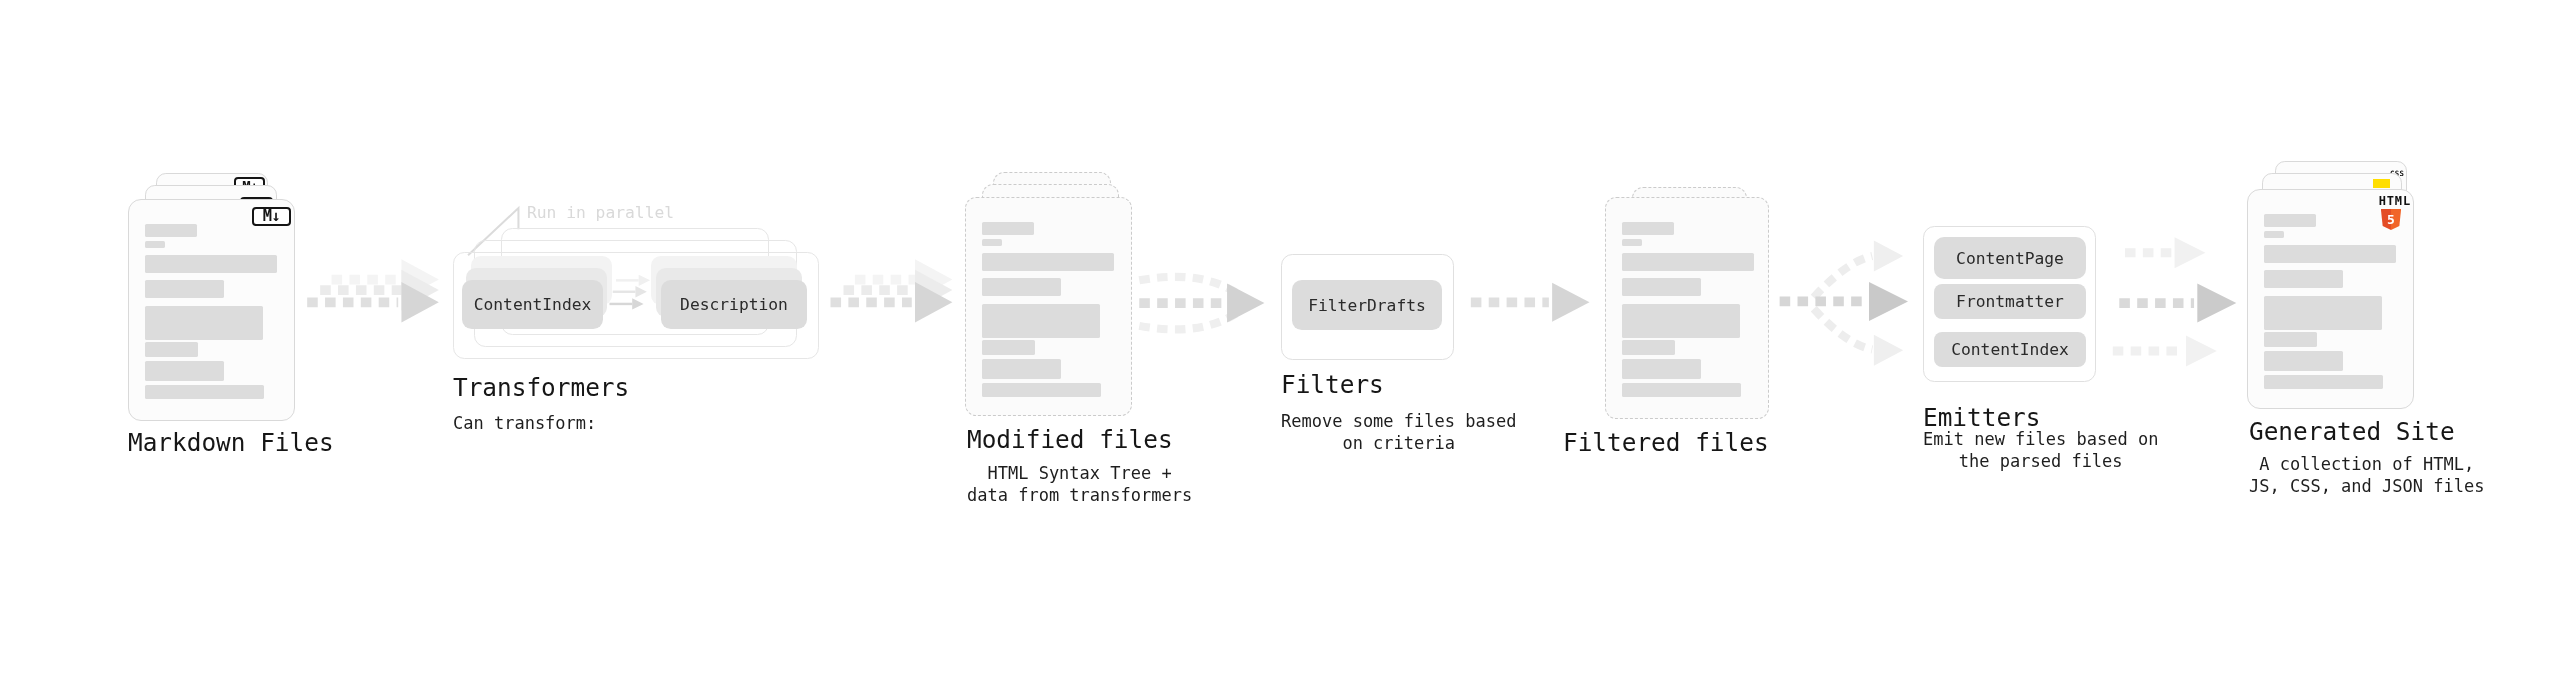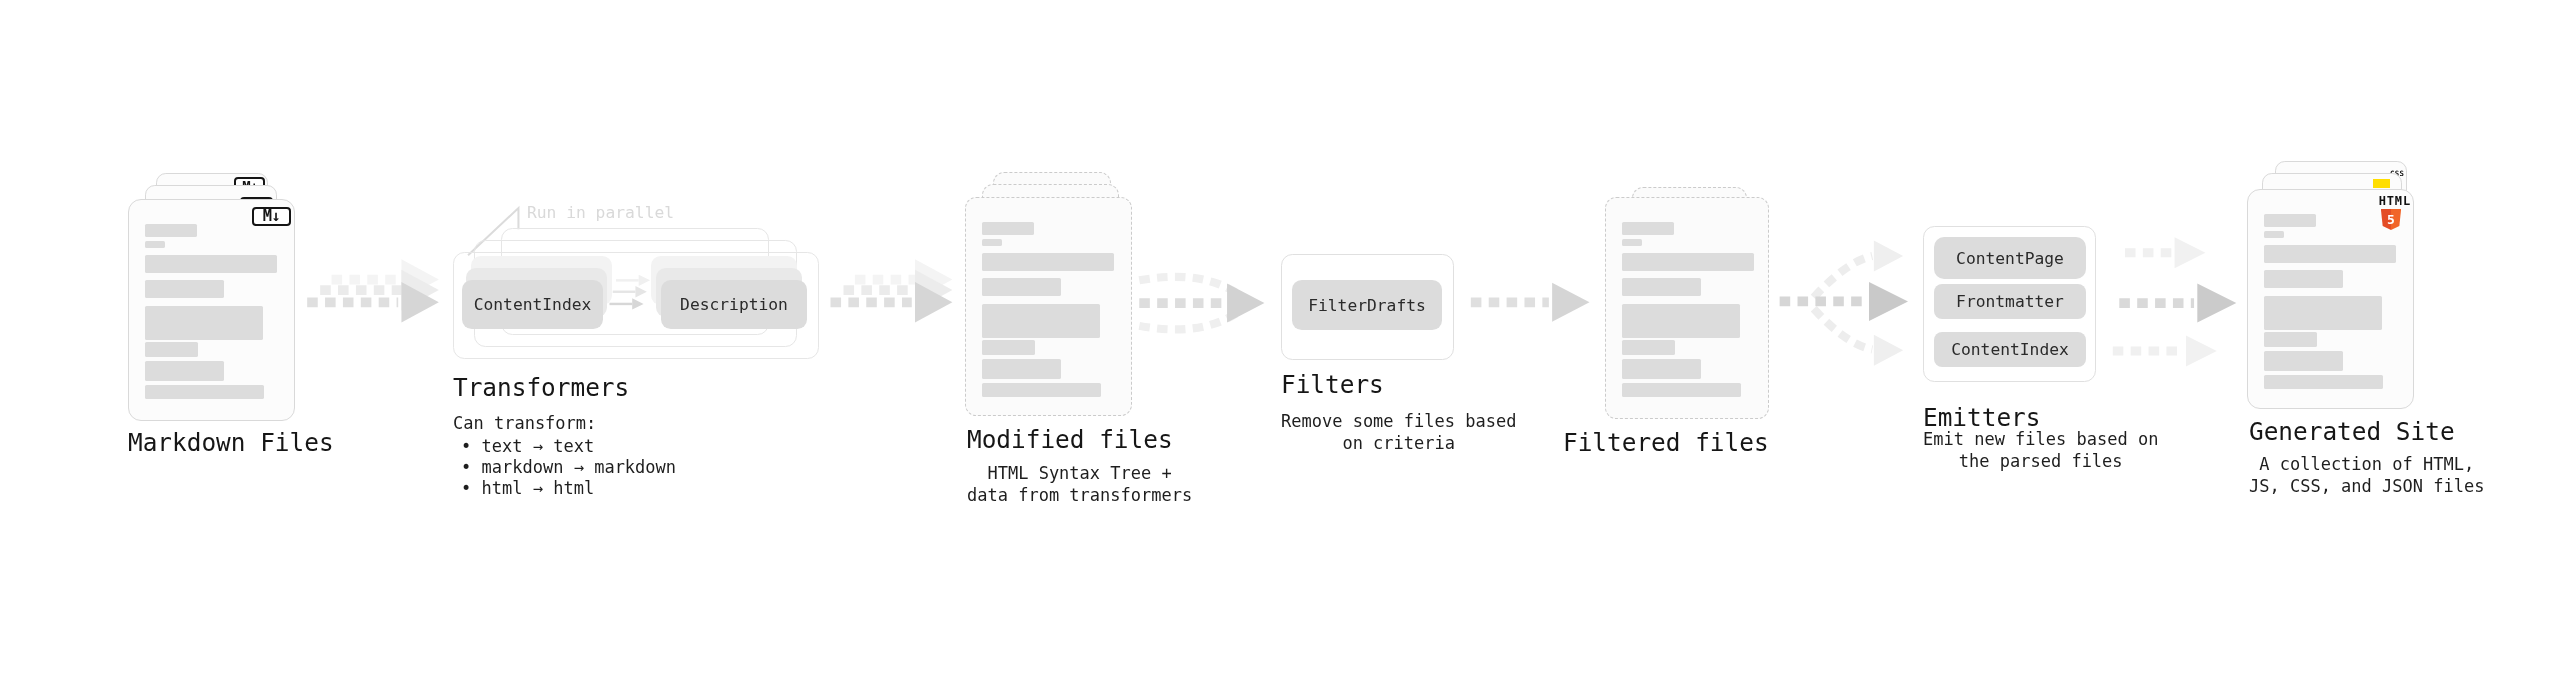--- a/index.html
+++ b/index.html
@@ -141,25 +141,20 @@
     <div class="pill" style="left:462px;top:280px;width:141px;height:49px;">ContentIndex</div>
 
     <div class="pill g2" style="left:651px;top:256px;width:146px;height:49px;"></div>
     <div class="pill g1" style="left:656px;top:268px;width:146px;height:49px;"></div>
     <div class="pill" style="left:661px;top:280px;width:146px;height:49px;">Description</div>
 
     <div class="parallel-note" style="left:527px;top:203px;">Run in parallel</div>
     <div class="node-label" style="left:453px;top:374px;">Transformers</div>
     <div class="abs" style="left:453px;top:412px;">
       <div class="desc-heading">Can transform:</div>
-      <div class="bullets">
-        <div class="bullet">text → text</div>
-        <div class="bullet">markdown → markdown</div>
-        <div class="bullet">html → html</div>
-      </div>
     </div>
   </div>
 
   <div>
     <div class="doc dashed" style="left:993px;top:172px;width:118px;height:57px;"></div>
     <div class="doc dashed" style="left:982px;top:184px;width:137px;height:57px;"></div>
     <div class="doc dashed" style="left:965px;top:197px;width:167px;height:219px;">
         <div class="bar" style="top: 24.4px; width: 52px; height: 12.2px;"></div>
         <div class="bar" style="top: 41px; width: 19.5px; height: 6.5px;"></div>
         <div class="bar" style="top: 55px; width: 132px; height: 18px;"></div>

